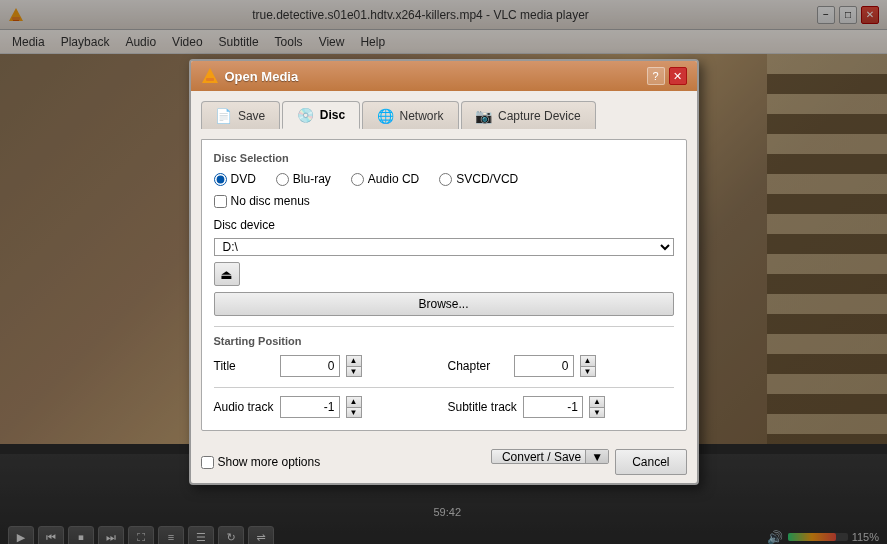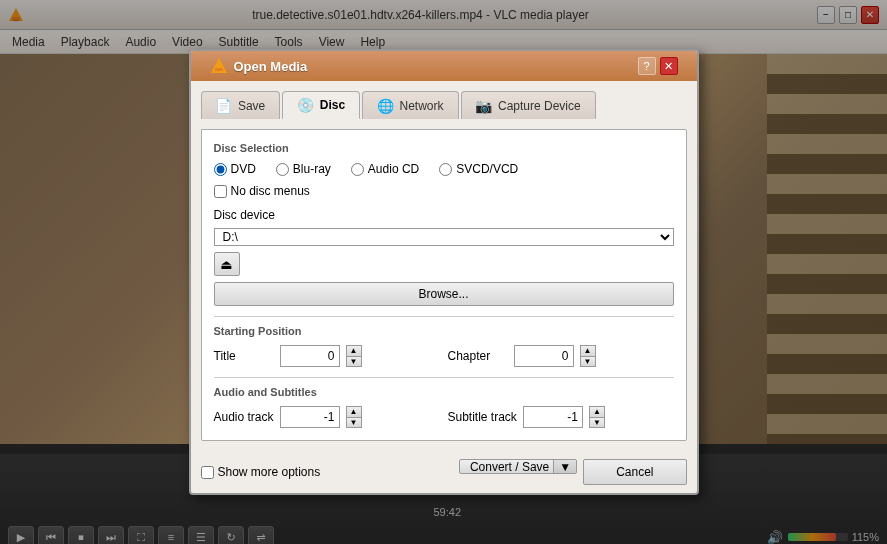--- a/index.html
+++ b/index.html
@@ -192,21 +192,21 @@
       background: #f0ece8;
       border: 2px solid #999;
       border-radius: 4px;
       width: 510px;
       box-shadow: 4px 4px 12px rgba(0,0,0,0.5);
     }
 
     
     .dialog-titlebar {
       background: linear-gradient(to bottom, #d4956a, #c07840);
-      padding: 6px 19px;
+      padding: 6px 10px;
       display: flex;
       align-items: center;
       justify-content: space-between;
       border-radius: 2px 2px 0 0;
     }
     .dialog-title-left {
       display: flex;
       align-items: center;
       gap: 6px;
     }
@@ -437,21 +437,21 @@
       border: 1px solid #999;
       border-radius: 2px;
       font-size: 12px;
       cursor: pointer;
       display: flex;
       align-items: center;
       gap: 4px;
     }
     .cancel-btn {
       height: 26px;
-      padding: 0 32px;
+      padding: 0 16px;
       background: linear-gradient(to bottom, #f0f0f0, #d8d8d8);
       border: 1px solid #999;
       border-radius: 2px;
       font-size: 12px;
       cursor: pointer;
     }
 
     
     .convert-arrow {
       background: linear-gradient(to bottom, #e0e0e0, #c8c8c8);
@@ -624,21 +624,20 @@
             <input type="text" class="spinner-input" value="0" style="">
             <div class="spinner-controls">
               <div class="spinner-up">▲</div>
               <div class="spinner-down">▼</div>
             </div>
           </div>
         </div>
 
         <hr class="section-divider">
 
-        <div class="section-label">Audio and Subtitles</div>
         <div class="position-grid">
           <div class="position-item">
             <span class="position-label">Audio track</span>
             <input type="text" class="spinner-input" value="-1" style="">
             <div class="spinner-controls">
               <div class="spinner-up">▲</div>
               <div class="spinner-down">▼</div>
             </div>
           </div>
           <div class="position-item">

